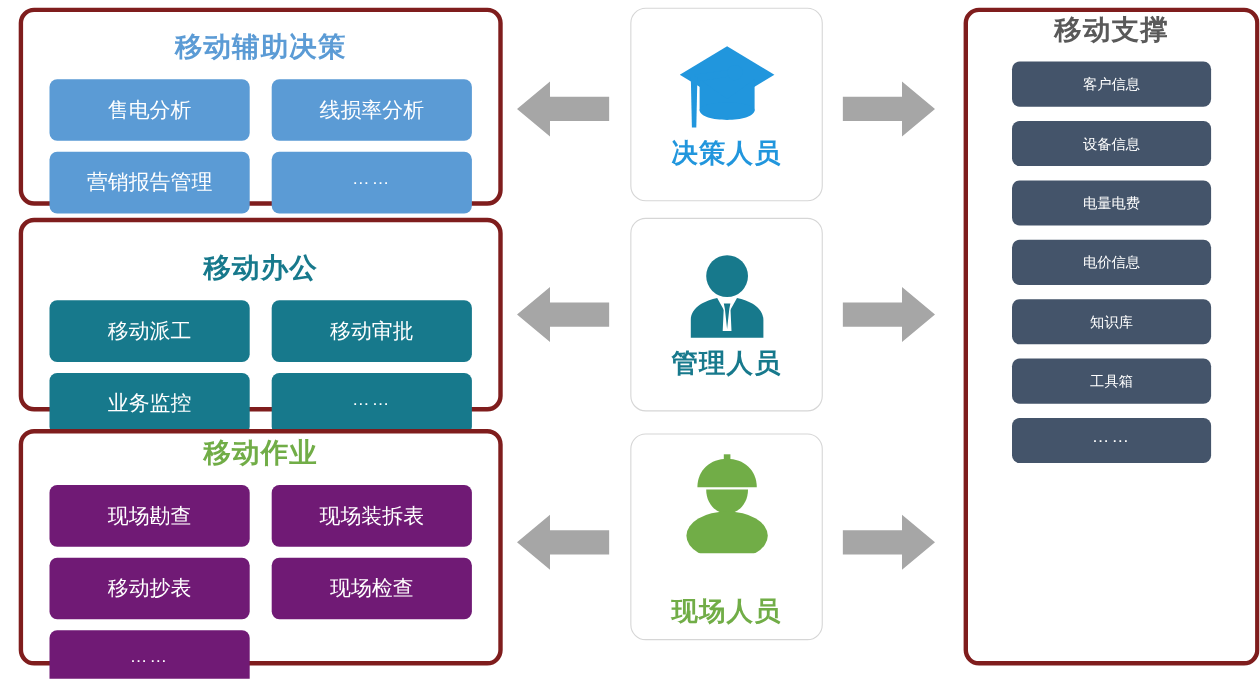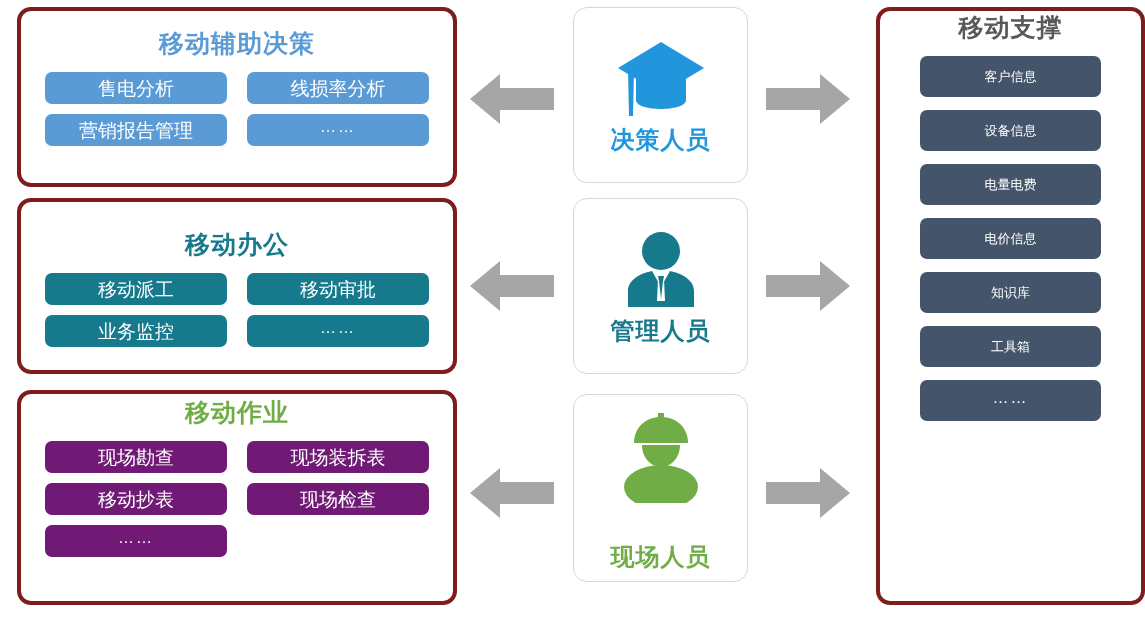--- a/index.html
+++ b/index.html
@@ -49,21 +49,21 @@
   .chip-grid {
     display: flex;
     flex-wrap: wrap;
     gap: 10px 20px;
     padding: 0 24px;
     margin-top: 16px;
   }
 
   .chip {
     width: 182px;
-    height: 32px;
+    height: 56px;
     border-radius: 7px;
     display: flex;
     align-items: center;
     justify-content: center;
     color: #ffffff;
     font-size: 19px;
     line-height: 1;
     user-select: none;
   }
   .chip.dots { letter-spacing: 2px; font-size: 16px; padding-bottom: 6px; }

